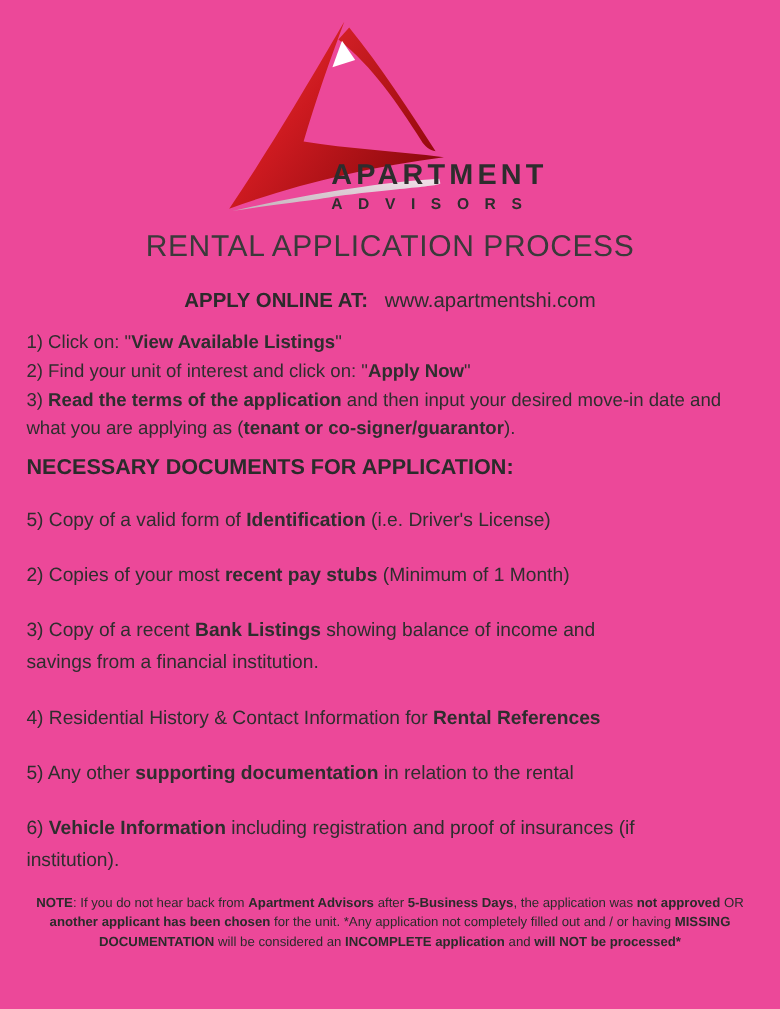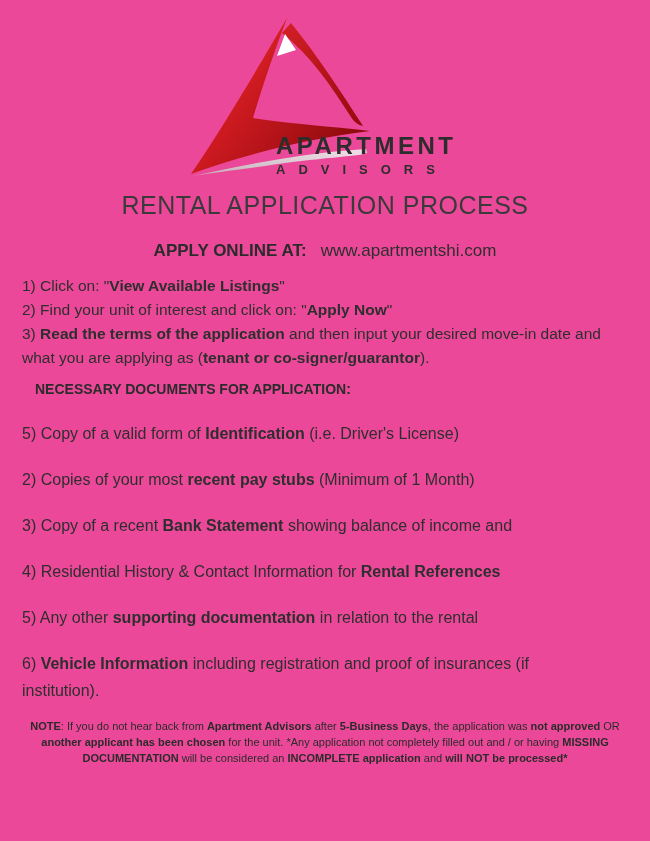--- a/index.html
+++ b/index.html
@@ -65,23 +65,23 @@
   
   .steps { margin: 12px 0 0; padding: 0 22px; }
   .steps p {
     margin: 0;
     font-size: 15.5px;
     line-height: 24px;
     white-space: nowrap;
   }
 
   h2.docs-heading {
-    margin: 8px 13px 0;
+    margin: 8px 0 0;
     padding: 0 22px;
-    font-size: 14px;
+    font-size: 18px;
     font-weight: 700;
     color: #2b2b2b;
     line-height: 23px;
     white-space: nowrap;
   }
 
   
   .docs { padding: 0 22px; }
   .docs p {
     margin: 19px 0 0;
@@ -156,21 +156,21 @@
     <p><span>1) Click on: "</span><span class="b">View Available Listings</span><span>"</span></p>
     <p><span>2) Find your unit of interest and click on: "</span><span class="b">Apply Now</span><span>"</span></p>
     <p><span>3) </span><span class="b">Read the terms of the application</span><span> and then input your desired move-in date and</span><br><span>what you are applying as (</span><span class="b">tenant or co-signer/guarantor</span><span>).</span></p>
   </div>
 
   <h2 class="docs-heading">NECESSARY DOCUMENTS FOR APPLICATION:</h2>
 
   <div class="docs">
     <p><span>5) Copy of a valid form of </span><span class="b">Identification</span><span> (i.e. Driver's License)</span></p>
     <p><span>2) Copies of your most </span><span class="b">recent pay stubs</span><span> (Minimum of 1 Month)</span></p>
-    <p><span>3) Copy of a recent </span><span class="b">Bank Statement</span><span> showing balance of income and</span><br></p>
+    <p><span>3) Copy of a recent </span><span class="b">Bank Listings</span><span> showing balance of income and</span><br><span>savings from a financial institution.</span></p>
     <p><span>4) Residential History &amp; Contact Information for </span><span class="b">Rental References</span></p>
     <p><span>5) Any other </span><span class="b">supporting documentation</span><span> in relation to the rental</span><br></p>
     <p><span>6) </span><span class="b">Vehicle Information</span><span> including registration and proof of insurances (if</span><br><span>institution).</span></p>
   </div>
 
   <div class="note"><span class="b">NOTE</span><span>: If you do not hear back from </span><span class="b">Apartment Advisors</span><span> after </span><span class="b">5-Business Days</span><span>, the application was </span><span class="b">not approved</span><span> OR</span><br><span class="b">another applicant has been chosen</span><span> for the unit. *Any application not completely filled out and / or having </span><span class="b">MISSING</span><br><span class="b">DOCUMENTATION</span><span> will be considered an </span><span class="b">INCOMPLETE application</span><span> and </span><span class="b">will NOT be processed*</span></div>
 
 </div>
 
 </body></html>

